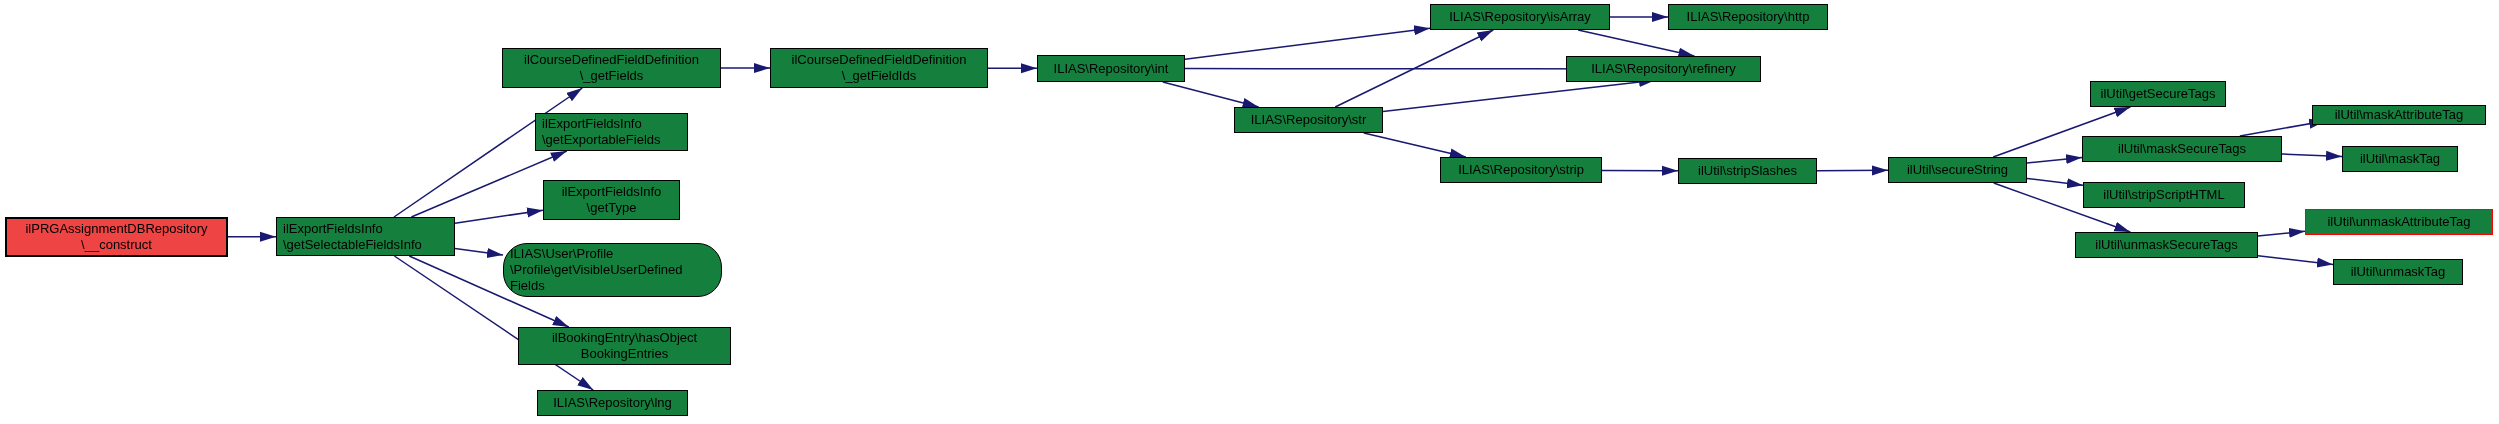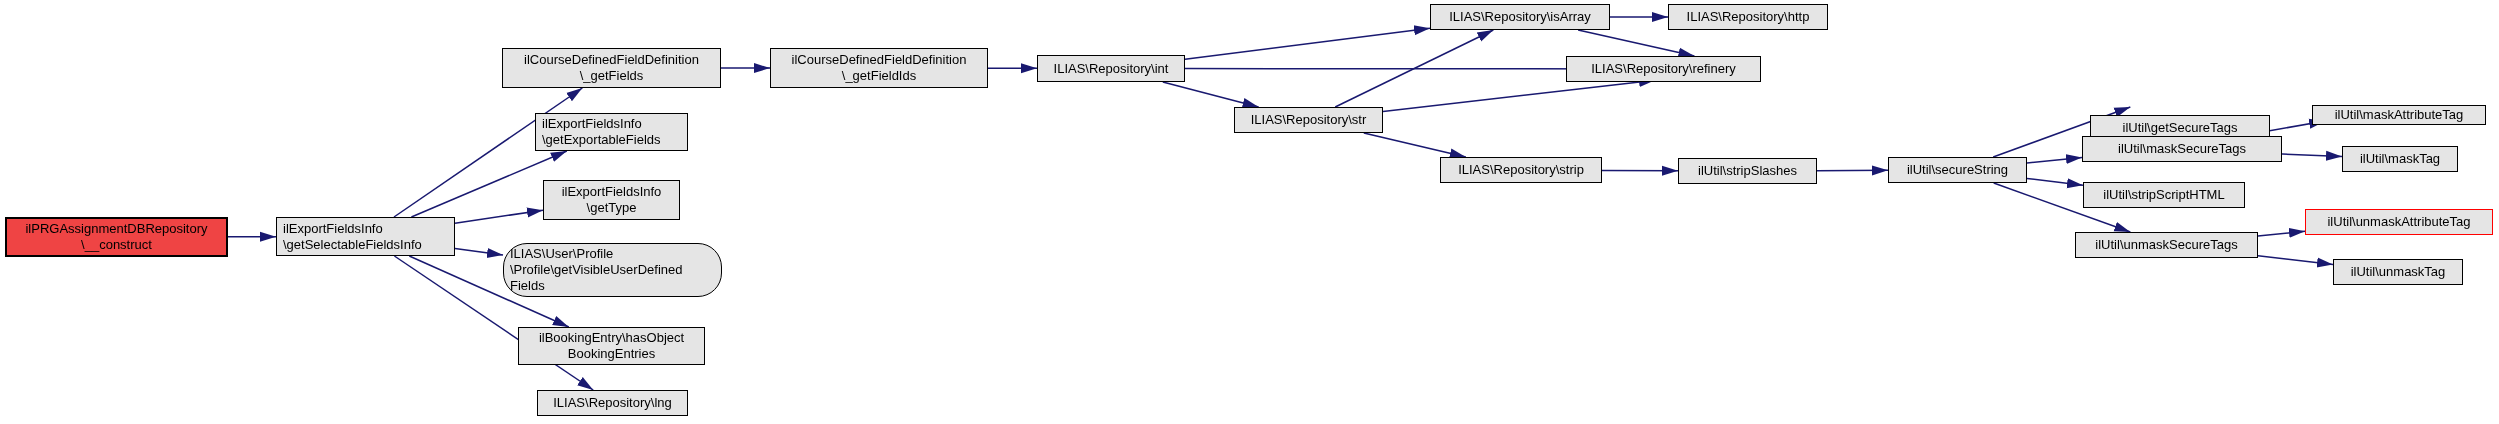--- a/index.html
+++ b/index.html
@@ -18,21 +18,21 @@
   #edge-layer {
     position: absolute;
     left: 0;
     top: 0;
     width: 2499px;
     height: 424px;
   }
   .graph-node {
     position: absolute;
     box-sizing: border-box;
-    background: #e5e5e5;
+    background: #15803d;
     border: 1px solid #000000;
     color: #000000;
     font-size: 13px;
     line-height: 16px;
     display: flex;
     flex-direction: column;
     justify-content: center;
     padding: 1px 6px;
     white-space: nowrap;
     cursor: pointer;
@@ -108,21 +108,21 @@
       </div>
       <div class="graph-node align-center variant-normal" style="left: 543px; top: 180px; width: 137px; height: 40px;">
         <span class="node-line">ilExportFieldsInfo</span>
         <span class="node-line">\getType</span>
       </div>
       <div class="graph-node align-left variant-normal" style="left: 503px; top: 243px; width: 219px; height: 54px; border-radius: 24px;">
         <span class="node-line">ILIAS\User\Profile</span>
         <span class="node-line">\Profile\getVisibleUserDefined</span>
         <span class="node-line">Fields</span>
       </div>
-      <div class="graph-node align-center variant-normal" style="left: 518px; top: 327px; width: 187px; height: 38px;">
+      <div class="graph-node align-center variant-normal" style="left: 518px; top: 327px; width: 213px; height: 38px;">
         <span class="node-line">ilBookingEntry\hasObject</span>
         <span class="node-line">BookingEntries</span>
       </div>
       <div class="graph-node align-center variant-normal" style="left: 537px; top: 390px; width: 151px; height: 26px;">
         <span class="node-line">ILIAS\Repository\lng</span>
       </div>
       <div class="graph-node align-center variant-normal" style="left: 770px; top: 48px; width: 218px; height: 40px;">
         <span class="node-line">ilCourseDefinedFieldDefinition</span>
         <span class="node-line">\_getFieldIds</span>
       </div>
@@ -143,21 +143,21 @@
       </div>
       <div class="graph-node align-center variant-normal" style="left: 1440px; top: 157px; width: 162px; height: 26px;">
         <span class="node-line">ILIAS\Repository\strip</span>
       </div>
       <div class="graph-node align-center variant-normal" style="left: 1678px; top: 158px; width: 139px; height: 26px;">
         <span class="node-line">ilUtil\stripSlashes</span>
       </div>
       <div class="graph-node align-center variant-normal" style="left: 1888px; top: 157px; width: 139px; height: 26px;">
         <span class="node-line">ilUtil\secureString</span>
       </div>
-      <div class="graph-node align-center variant-normal" style="left: 2090px; top: 81px; width: 180px; height: 26px; margin-top: 34px;">
+      <div class="graph-node align-center variant-normal" style="left: 2090px; top: 81px; width: 136px; height: 26px;">
         <span class="node-line">ilUtil\getSecureTags</span>
       </div>
       <div class="graph-node align-center variant-normal" style="left: 2312px; top: 105px; width: 174px; height: 20px;">
         <span class="node-line">ilUtil\maskAttributeTag</span>
       </div>
       <div class="graph-node align-center variant-normal" style="left: 2082px; top: 136px; width: 200px; height: 26px;">
         <span class="node-line">ilUtil\maskSecureTags</span>
       </div>
       <div class="graph-node align-center variant-normal" style="left: 2342px; top: 146px; width: 116px; height: 26px;">
         <span class="node-line">ilUtil\maskTag</span>

